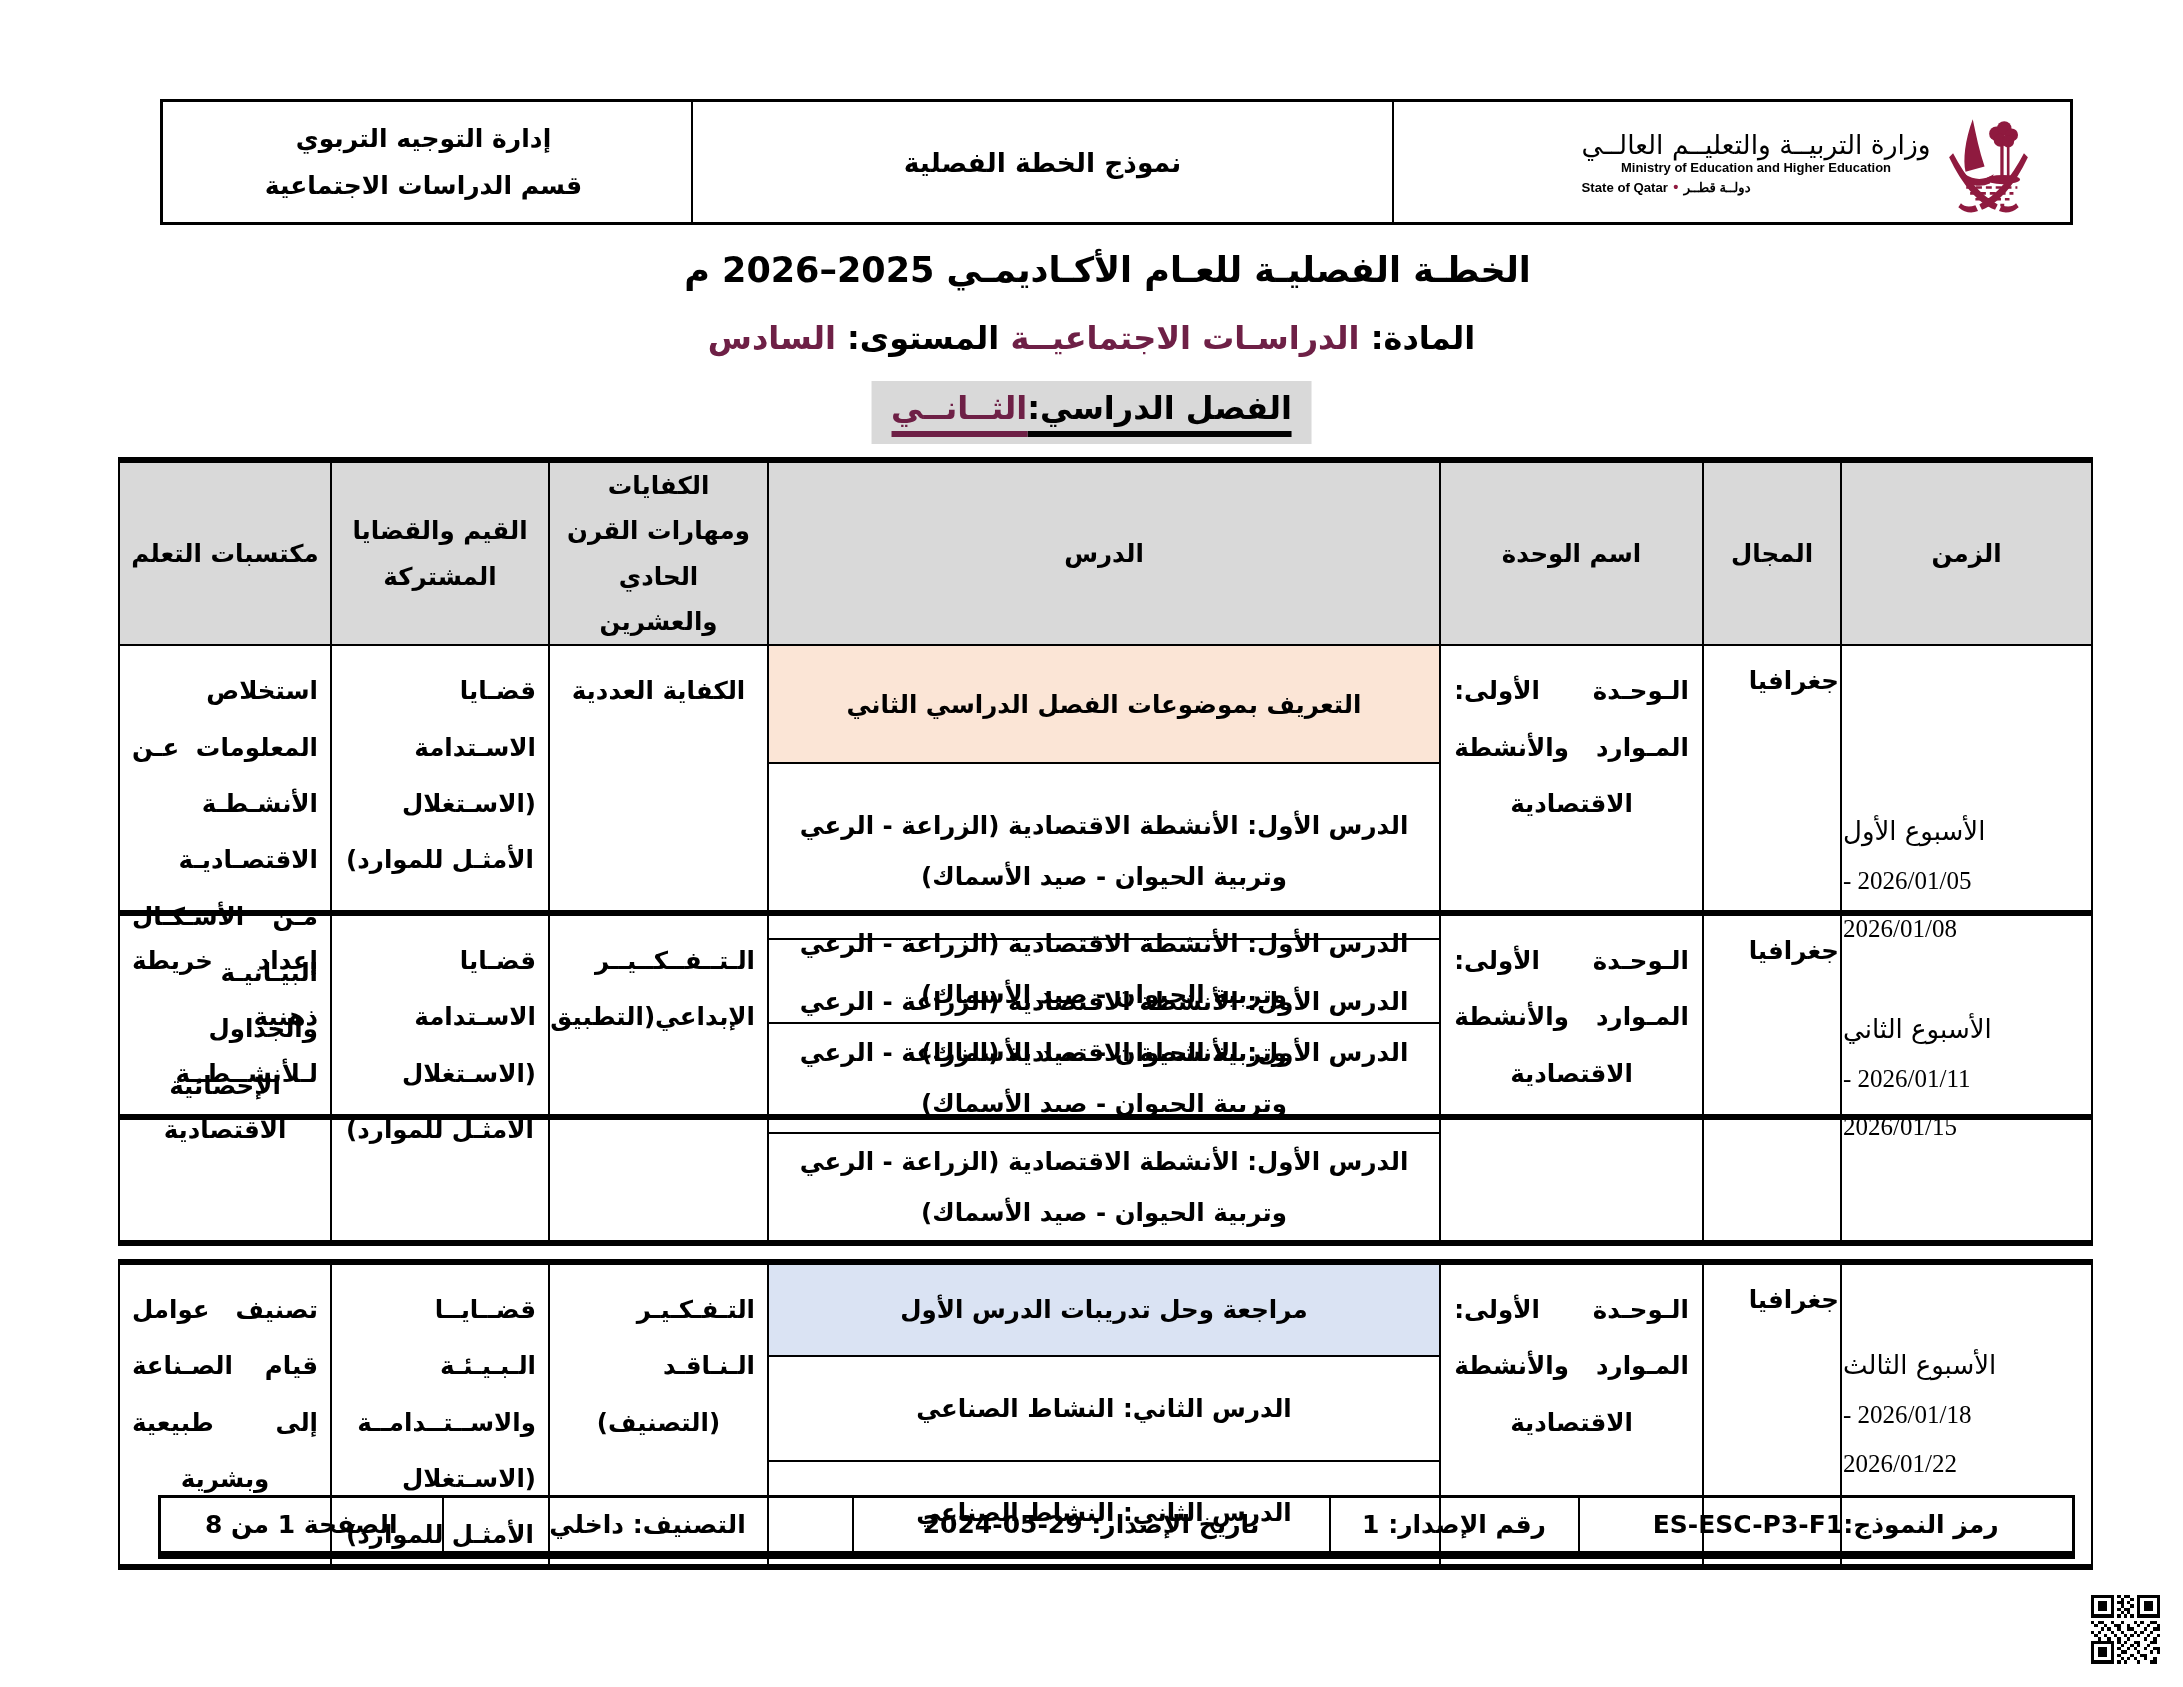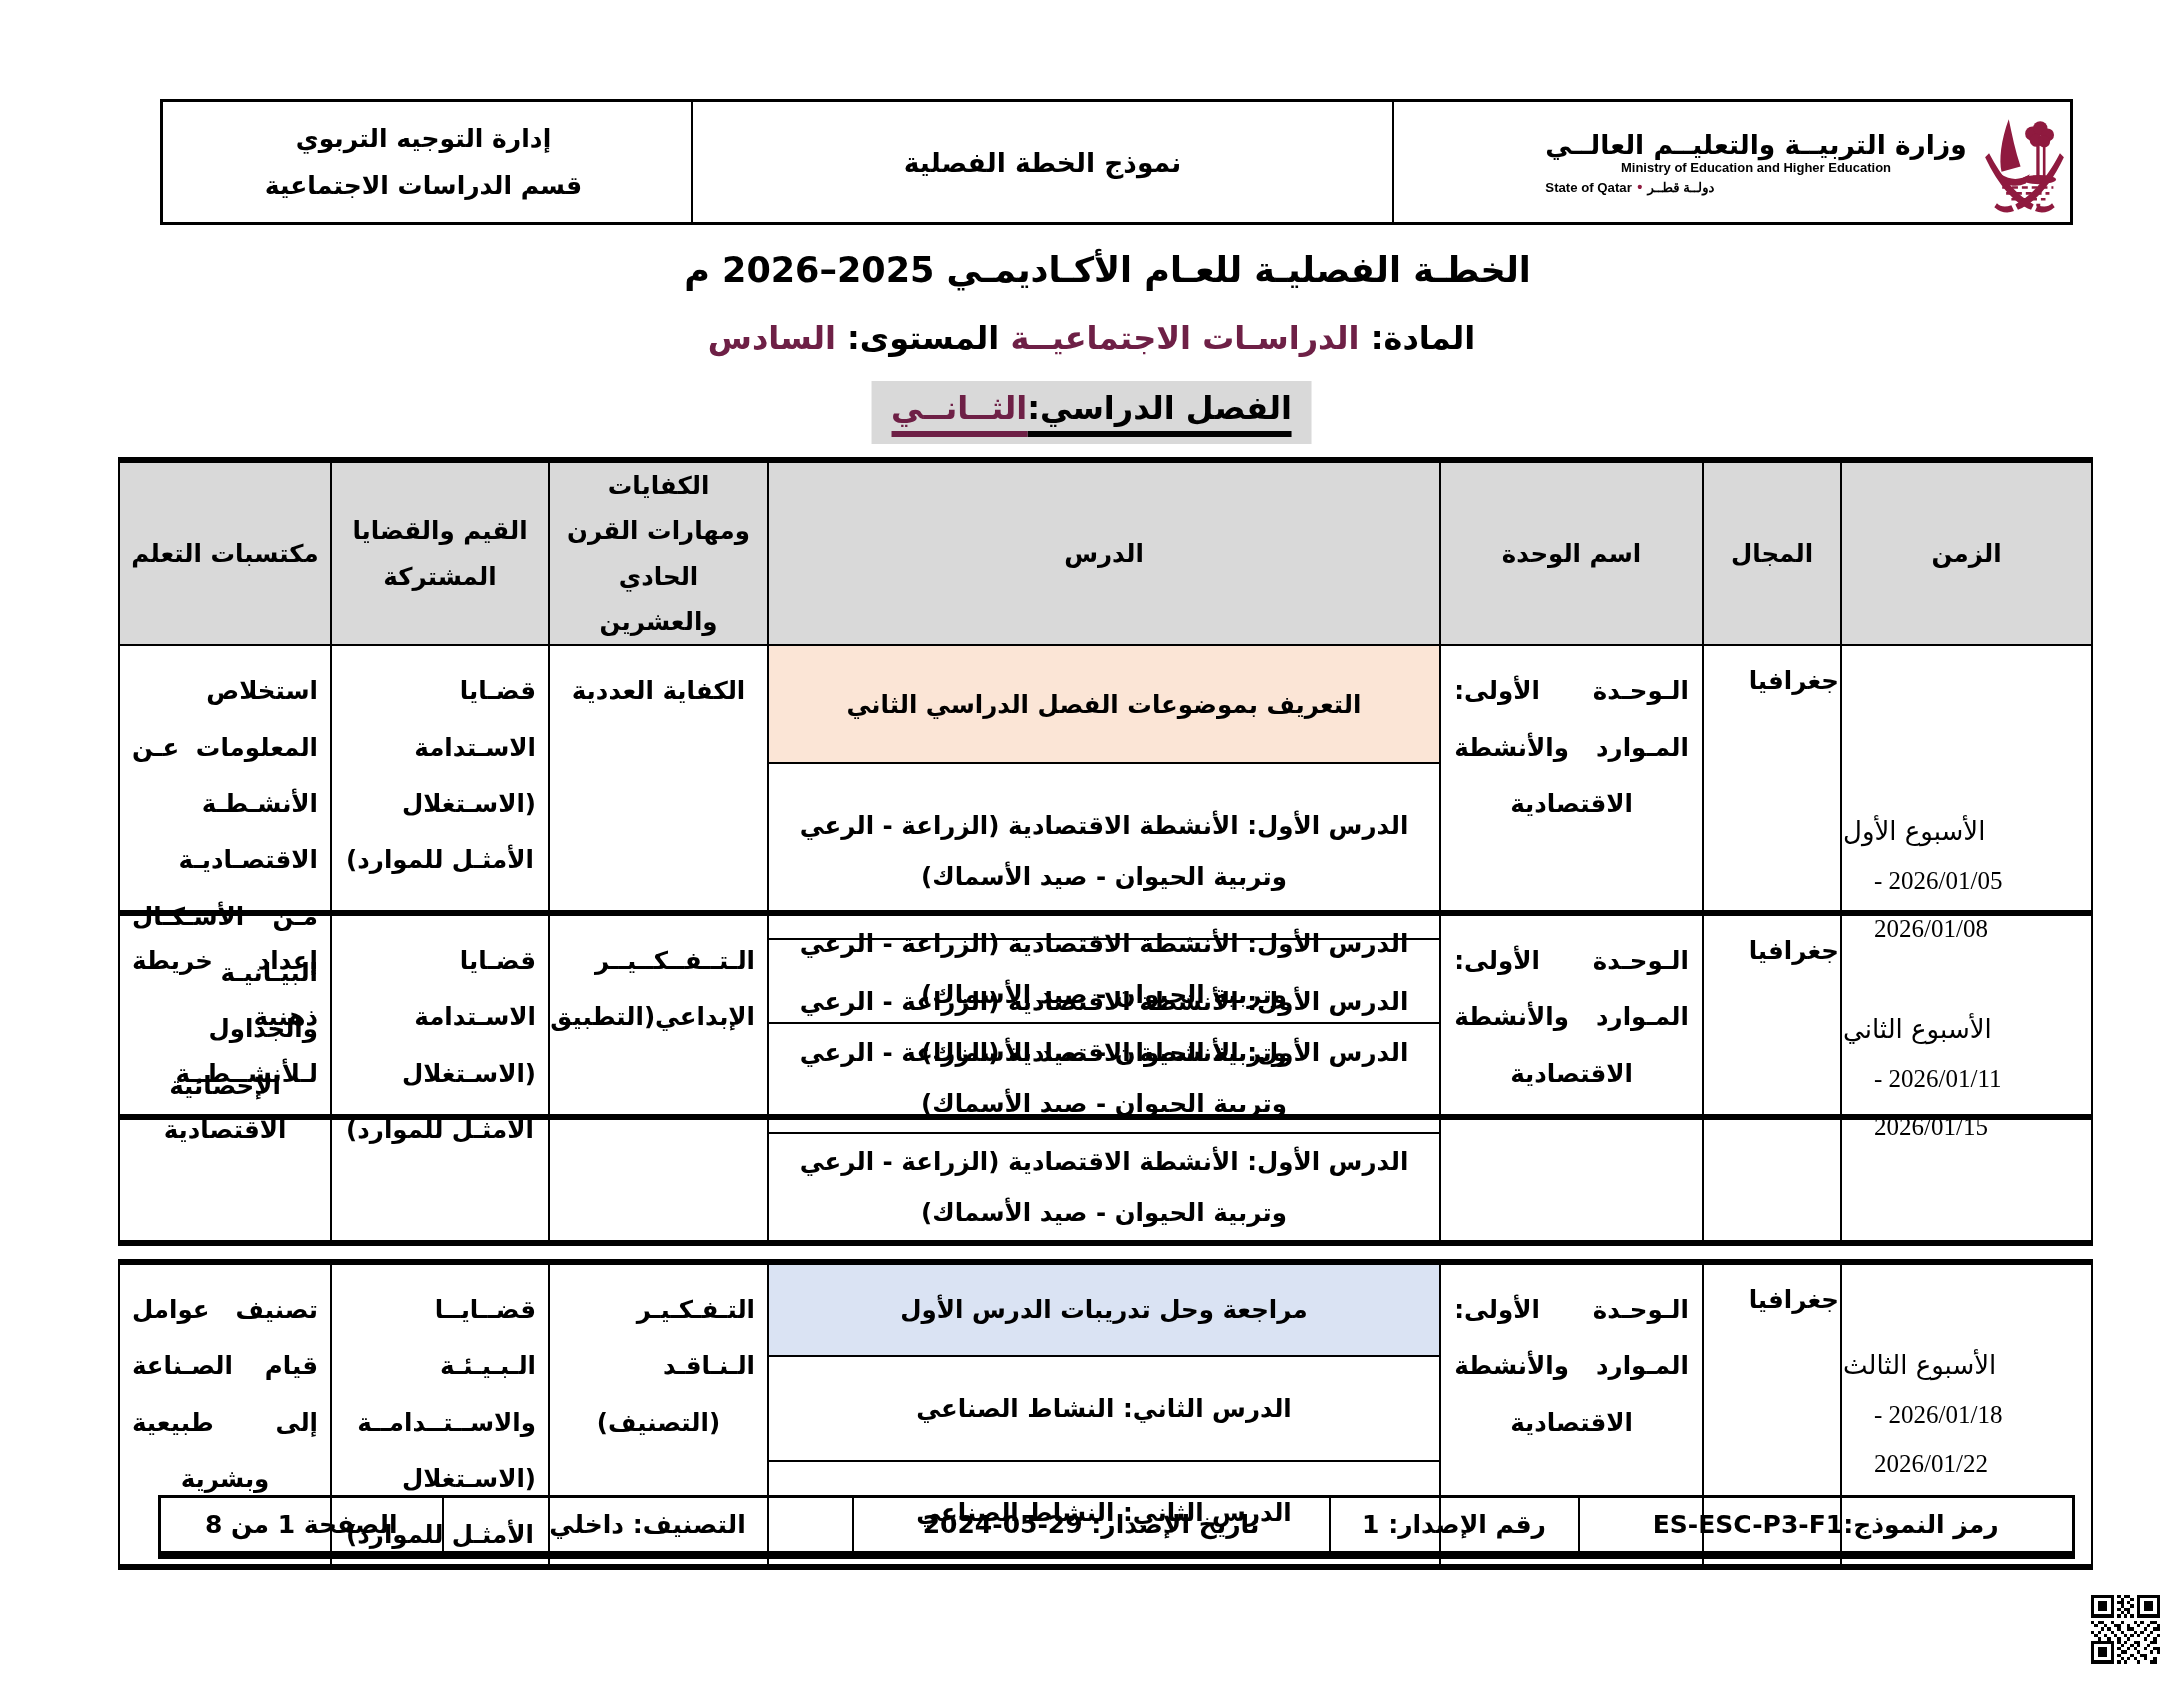--- a/index.html
+++ b/index.html
@@ -7,21 +7,21 @@
   .page{position:absolute;inset:0;direction:rtl;overflow:hidden;}
 
   
   .header-box{position:absolute;top:99px;left:160px;width:1913px;height:126px;
     border:3.3px solid #000;display:grid;grid-template-columns:678px 701px 535px;direction:rtl;box-sizing:border-box;}
   .hcell{display:flex;align-items:center;justify-content:center;box-sizing:border-box;}
   .hcell-sep{border-left:2.6px solid #000;}
   .logo-wrap{display:flex;flex-direction:row;align-items:center;gap:17px;margin-left:146px;}
   .emblem{width:81px;height:105px;flex:0 0 auto;}
   .logo-text{text-align:center;}
-  .logo-ar{font-size:26.5px;font-weight:bold;letter-spacing:0;line-height:1.2;}
+  .logo-ar{font-size:26.5px;font-weight:normal;letter-spacing:0;line-height:1.2;}
   .logo-en{font-family:"Liberation Sans",sans-serif;font-size:13px;font-weight:600;line-height:1.25;}
   .logo-state{font-family:"Liberation Sans",sans-serif;font-size:13.2px;font-weight:bold;margin-top:2.6px;text-align:left;direction:rtl;}
   .logo-state .dot{color:var(--emblem,#8f1a3f);padding:0 5.3px;font-size:14.6px;}
   .dept-cell{flex-direction:column;gap:18.5px;font-size:25px;font-weight:bold;text-align:center;}
   .form-cell{font-size:26.5px;font-weight:bold;}
 
   
   .title1{position:absolute;top:250px;left:16px;width:100%;text-align:center;font-size:35px;font-weight:bold;}
   .title2{position:absolute;top:319px;left:0;width:100%;text-align:center;font-size:32px;font-weight:bold;}
   .maroon{color:var(--maroon-text,#6e2046);}
@@ -35,21 +35,21 @@
   table.main{position:absolute;left:118px;width:1972px;border-collapse:collapse;table-layout:fixed;
     direction:rtl;border:2.6px solid #000;border-top-width:6px;border-bottom-width:6px;}
   table.main th,table.main td{border:2.6px solid #000;box-sizing:border-box;overflow:hidden;}
   table.main th{background:var(--header-bg,#d9d9d9);font-size:24.5px;font-weight:bold;line-height:1.85;padding:0 6.6px;}
   .t1 thead tr{height:132px;}
   .t1 tbody tr.lr1{height:71px;}  .t1 tbody tr.lr2{height:106px;}  .t1 tbody tr.lr3{height:107px;}
   .t2 tbody tr{height:110px;}
   .t3 tbody tr.lr1{height:69px;}  .t3 tbody tr.lr2{height:77px;}  .t3 tbody tr.lr3{height:78px;}
 
   td.time-cell{vertical-align:middle;text-align:left;font-weight:normal;font-size:26px;line-height:1.95;}
-  td.time-cell .date{font-family:"Liberation Serif",serif;font-size:25px;margin-left:31px;}
+  td.time-cell .date{font-family:"Liberation Serif",serif;font-size:25px;}
   td.domain-cell{vertical-align:top;padding-top:20px;text-align:center;font-weight:bold;font-size:24.5px;padding-left:48px;}
   td.unit-cell{vertical-align:top;padding:17px 13.2px 0;font-weight:bold;font-size:24.5px;
     text-align:justify;text-align-last:center;line-height:2.3;}
   td.lesson-cell{text-align:center;vertical-align:middle;font-weight:bold;font-size:24.5px;line-height:2.1;padding:0 10.6px;}
   td.comp-cell,td.values-cell,td.outcomes-cell{vertical-align:top;padding:17px 12px 0;font-weight:bold;font-size:24.5px;
     text-align:justify;text-align-last:center;line-height:2.3;}
   td.bg-peach{background:var(--peach,#fbe5d6);}
   td.bg-blue{background:var(--blue,#dae3f3);}
 
   

